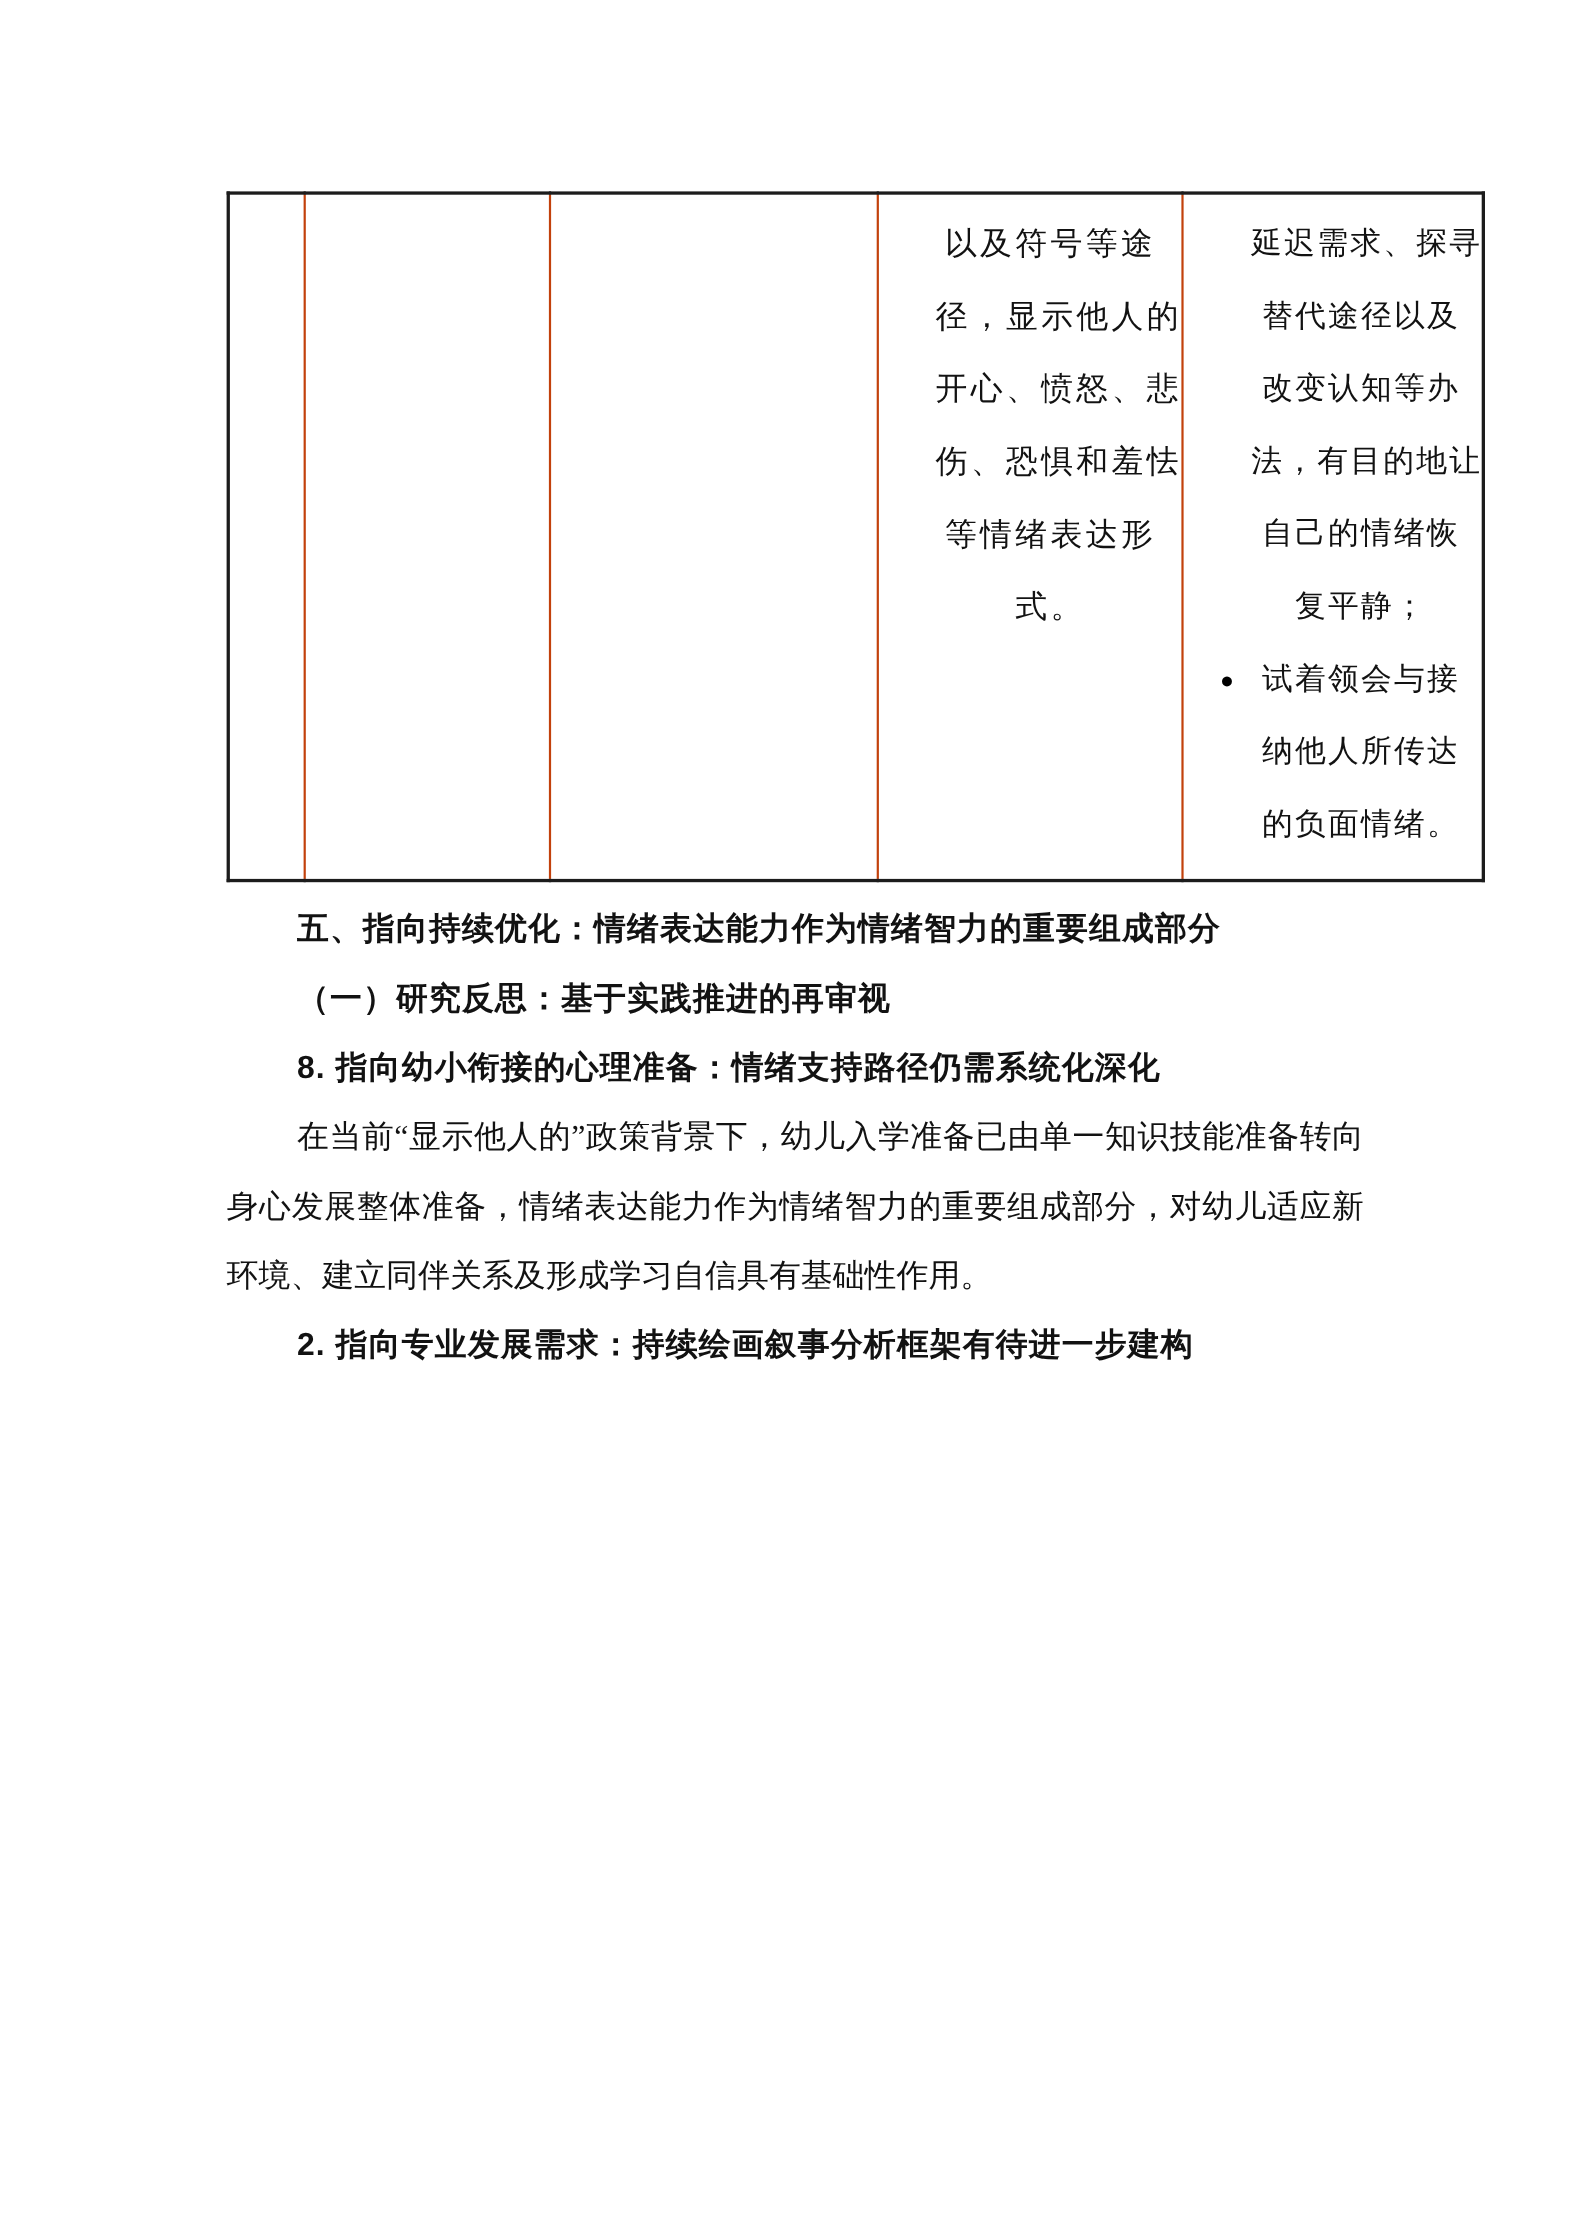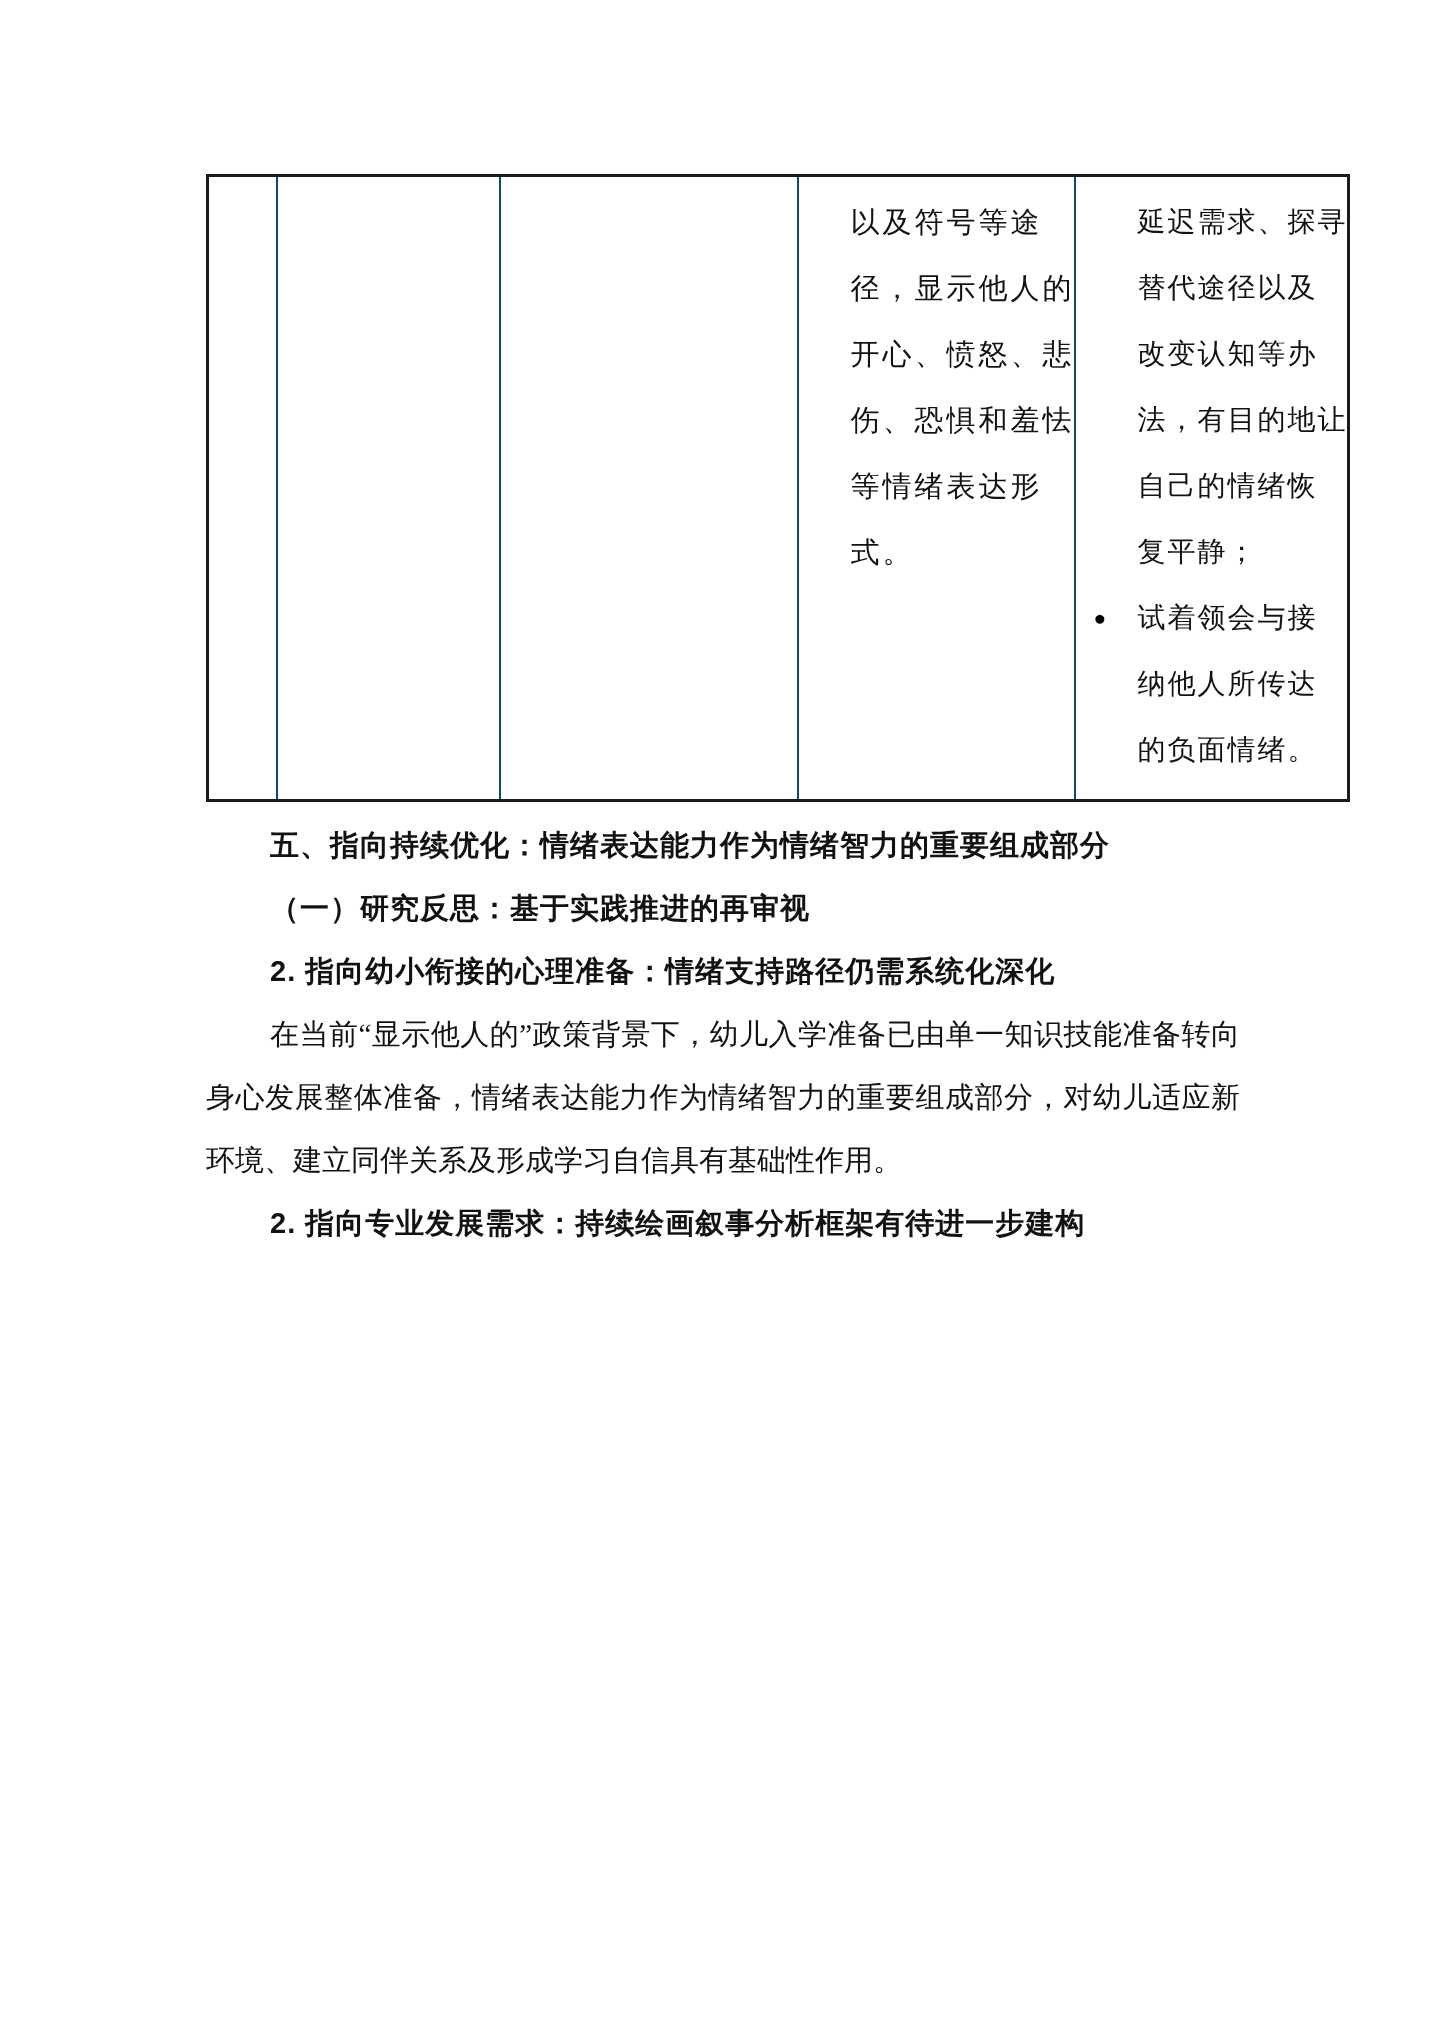--- a/index.html
+++ b/index.html
@@ -28,23 +28,24 @@
     position: absolute;
     left: 206px;
     top: 174px;
     width: 1141px;
     height: 608px;
     border-collapse: collapse;
     table-layout: fixed;
     border: 3px solid #1c1c1c;
   }
   table.doc-table td {
-    border: 2px solid #0c4a6e;
+    border: 2px solid #c2410c;
     vertical-align: top;
     padding: 0;
+    text-align: center;
   }
   .cell-lines {
     white-space: pre;
     font-size: 29px;
     line-height: 66px;
     letter-spacing: 3px;
     color: #121212;
   }
   td.col4 .cell-lines {
     padding: 12px 14px 0 52px;
@@ -149,18 +150,18 @@
           </div>
         </div>
       </td>
     </tr>
   </tbody>
     </table>
 
   <div class="text-block">
     <h3 class="hd">五、指向持续优化：情绪表达能力作为情绪智力的重要组成部分</h3>
     <h4 class="hd">（一）研究反思：基于实践推进的再审视</h4>
-    <h5 class="hd">2. 指向幼小衔接的心理准备：情绪支持路径仍需系统化深化</h5>
+    <h5 class="hd">8. 指向幼小衔接的心理准备：情绪支持路径仍需系统化深化</h5>
     <p>在当前“显示他人的”政策背景下，幼儿入学准备已由单一知识技能准备转向身心发展整体准备，情绪表达能力作为情绪智力的重要组成部分，对幼儿适应新环境、建立同伴关系及形成学习自信具有基础性作用。</p>
     <h5 class="hd">2. 指向专业发展需求：持续绘画叙事分析框架有待进一步建构</h5>
   </div>
 
 </div>
 
 </body></html>

